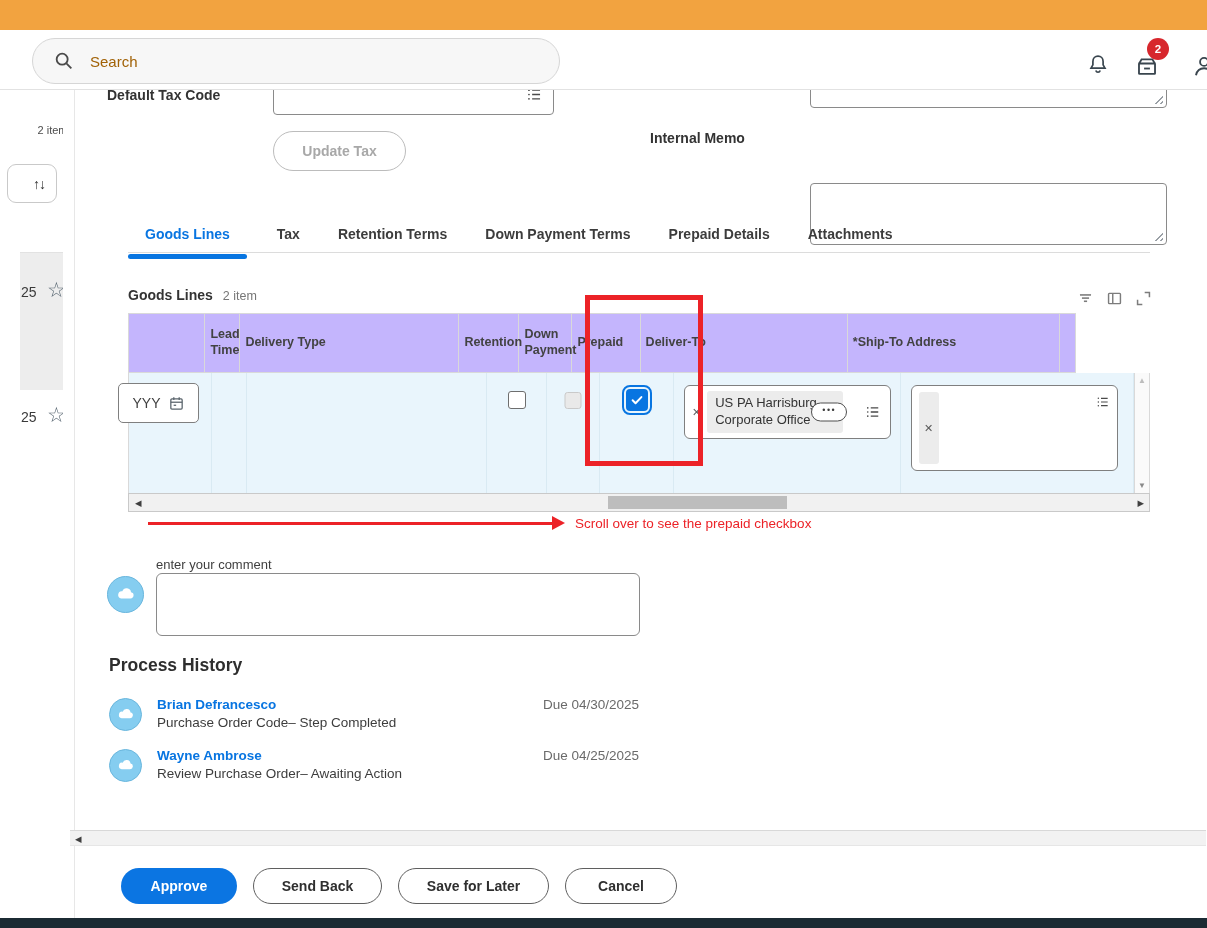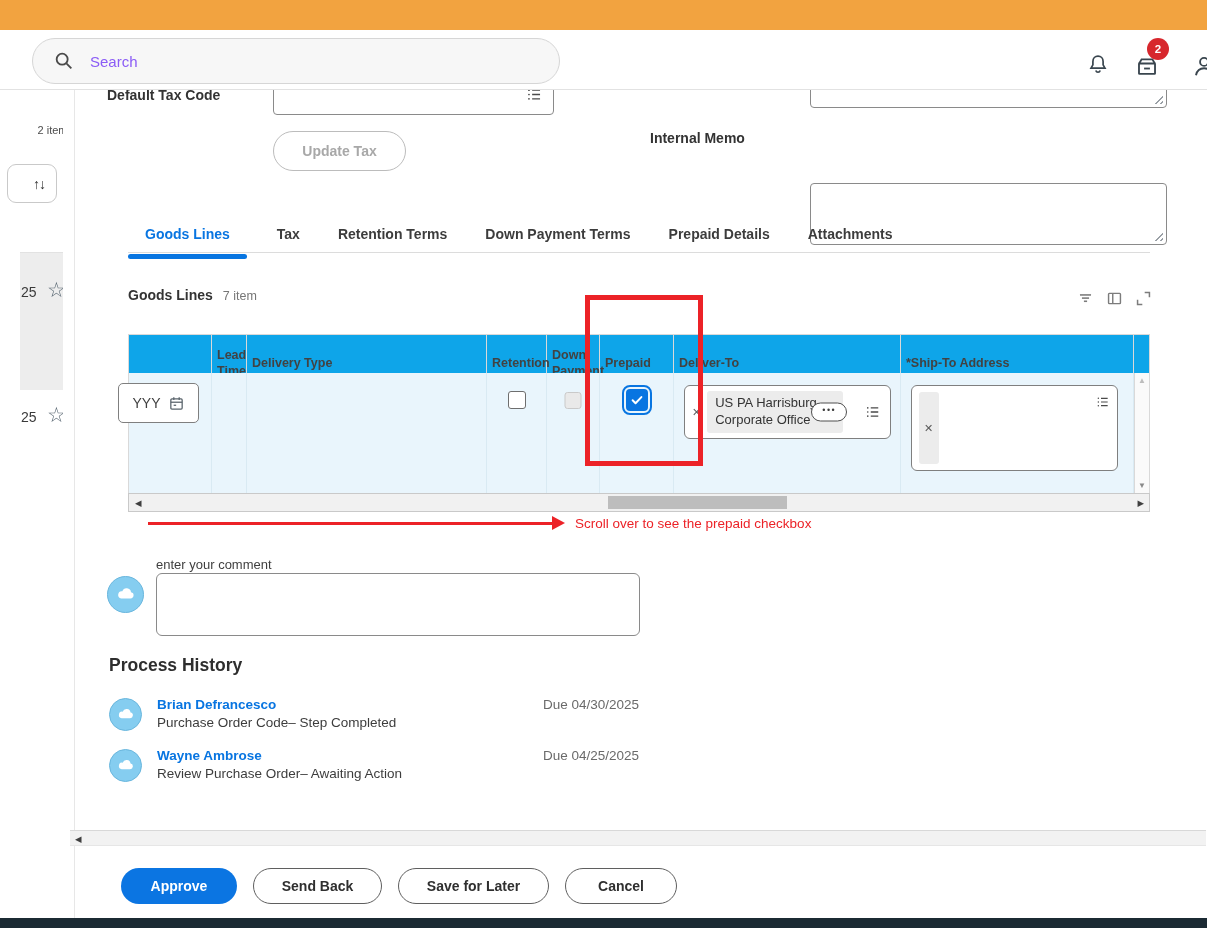--- a/index.html
+++ b/index.html
@@ -3,21 +3,21 @@
 <meta charset="utf-8">
 <style>
   html,body{margin:0;padding:0;width:1207px;height:928px;overflow:hidden;background:#fff;
     font-family:"Liberation Sans",sans-serif;-webkit-font-smoothing:antialiased;}
   svg{display:block;}
 
   
   .topbar{position:absolute;left:0;top:0;width:1207px;height:30px;background:#f2a340;}
   .appheader{position:absolute;left:0;top:30px;width:1207px;height:60px;background:#fff;border-bottom:1px solid #e2e2e2;box-sizing:border-box;}
   .search-bar{position:absolute;left:32px;top:8px;width:528px;height:46px;border-radius:23px;background:#f7f7f7;border:1px solid #d6d6d6;display:flex;align-items:center;gap:15px;padding-left:20px;box-sizing:border-box;cursor:text;}
-  .search-text{font-size:15px;color:#8b5cf6;}
+  .search-text{font-size:15px;color:#a16207;}
   .hdr-ic{position:absolute;cursor:pointer;}
   .badge{position:absolute;left:1147px;top:8px;width:22px;height:22px;border-radius:11px;background:#d7272d;color:#fff;font-size:11.5px;font-weight:bold;display:flex;align-items:center;justify-content:center;z-index:3;}
 
   
   .sidebar{position:absolute;left:0;top:90px;width:63px;height:828px;background:#fff;border-right:1px solid #d8d8d8;box-sizing:border-box;margin-left:20px;}
   .sb-count{position:absolute;top:34px;right:9px;font-size:11px;color:#4c4c4c;}
   .sort-btn{position:absolute;left:-13px;top:74px;width:50px;height:39px;border:1px solid #c9c9c9;border-radius:9px;background:#fff;display:flex;align-items:center;justify-content:flex-end;padding-right:11px;box-sizing:border-box;font-size:14px;font-weight:bold;color:#2f2f2f;letter-spacing:-1px;cursor:pointer;}
   .sb-item{position:absolute;left:0;width:62px;height:138px;cursor:pointer;}
   .sb-item.sel{top:162px;background:#ededed;border-top:1px solid #e2e2e2;border-bottom:1px solid #e2e2e2;}
   .sb-item.plain{top:300px;background:#fff;}
@@ -51,21 +51,21 @@
 
   
   .gl-head{position:absolute;left:65px;top:197px;display:flex;align-items:baseline;gap:10px;}
   .gl-title{font-size:14px;font-weight:bold;color:#333;}
   .gl-count{font-size:12.5px;color:#767676;}
   .tbl-tools{position:absolute;left:1013px;top:199px;display:flex;gap:10px;}
   .tool{cursor:pointer;}
 
   
   .table{position:absolute;left:65px;top:223px;width:1022px;height:199px;}
-  .thead{position:absolute;left:0;top:0;width:1022px;height:60px;background:#0ea5e9;border:1px solid #d9d9d9;box-sizing:border-box;display:flex;margin-top:21px;}
+  .thead{position:absolute;left:0;top:0;width:948px;height:60px;background:#c4b5fd;border:1px solid #d9d9d9;box-sizing:border-box;display:flex;}
   .th{border-right:1px solid #d9d9d9;box-sizing:border-box;display:flex;align-items:center;padding:0 5px;font-size:12.5px;font-weight:bold;color:#424242;line-height:1.25;overflow:visible;}
   .th:last-child{border-right:none;}
   .tbody{position:absolute;left:0;top:60px;width:1022px;height:120px;background:#e9f5fc;border-left:1px solid #d9d9d9;border-right:1px solid #d9d9d9;box-sizing:border-box;display:flex;}
   .td{border-right:1px solid #d9eaf3;box-sizing:border-box;position:relative;}
   .w0{width:83px;}.w1{width:35px;}.w2{width:240px;}.w3{width:60px;}.w4{width:53px;}.w5{width:74px;}.w6{width:227px;}.w7{width:233px;}.wS{width:15px;border-right:none;}
   .date-input{position:absolute;left:-11px;top:10px;width:79px;height:38px;background:#fff;border:1px solid #7f7f7f;border-radius:5px;display:flex;align-items:center;justify-content:center;gap:7px;font-size:14px;color:#3f3f3f;cursor:text;}
   .cb{position:absolute;left:50%;transform:translateX(-50%);cursor:pointer;background:#fff;}
   .cb-plain{top:18px;width:18px;height:18px;border:1.5px solid #6e6e6e;border-radius:3px;box-sizing:border-box;}
   .cb-disabled{top:19px;width:17px;height:17px;border:1px solid #c9c9c9;border-radius:3px;background:#e9e9e9;box-sizing:border-box;cursor:default;}
   .cb-check{top:16px;width:22px;height:22px;border-radius:4px;display:flex;align-items:center;justify-content:center;}
@@ -195,21 +195,21 @@
     <span class="tab">Tax</span>
     <span class="tab">Retention Terms</span>
     <span class="tab">Down Payment Terms</span>
     <span class="tab">Prepaid Details</span>
     <span class="tab">Attachments</span>
   </div>
   <div class="tabs-underline"></div>
 
   <div class="gl-head">
     <span class="gl-title">Goods Lines</span>
-    <span class="gl-count">7 item</span>
+    <span class="gl-count">2 item</span>
   </div>
   <div class="tbl-tools">
     <span class="tool">
       <svg width="19" height="19" viewBox="0 0 24 24" fill="none" stroke="#7c7c7c" stroke-width="2">
           <path d="M5 7.5h14"></path>
           <path d="M7.5 11.5h9"></path>
           <path d="M10 15.5h4"></path>
         </svg>
     </span>
     <span class="tool">

